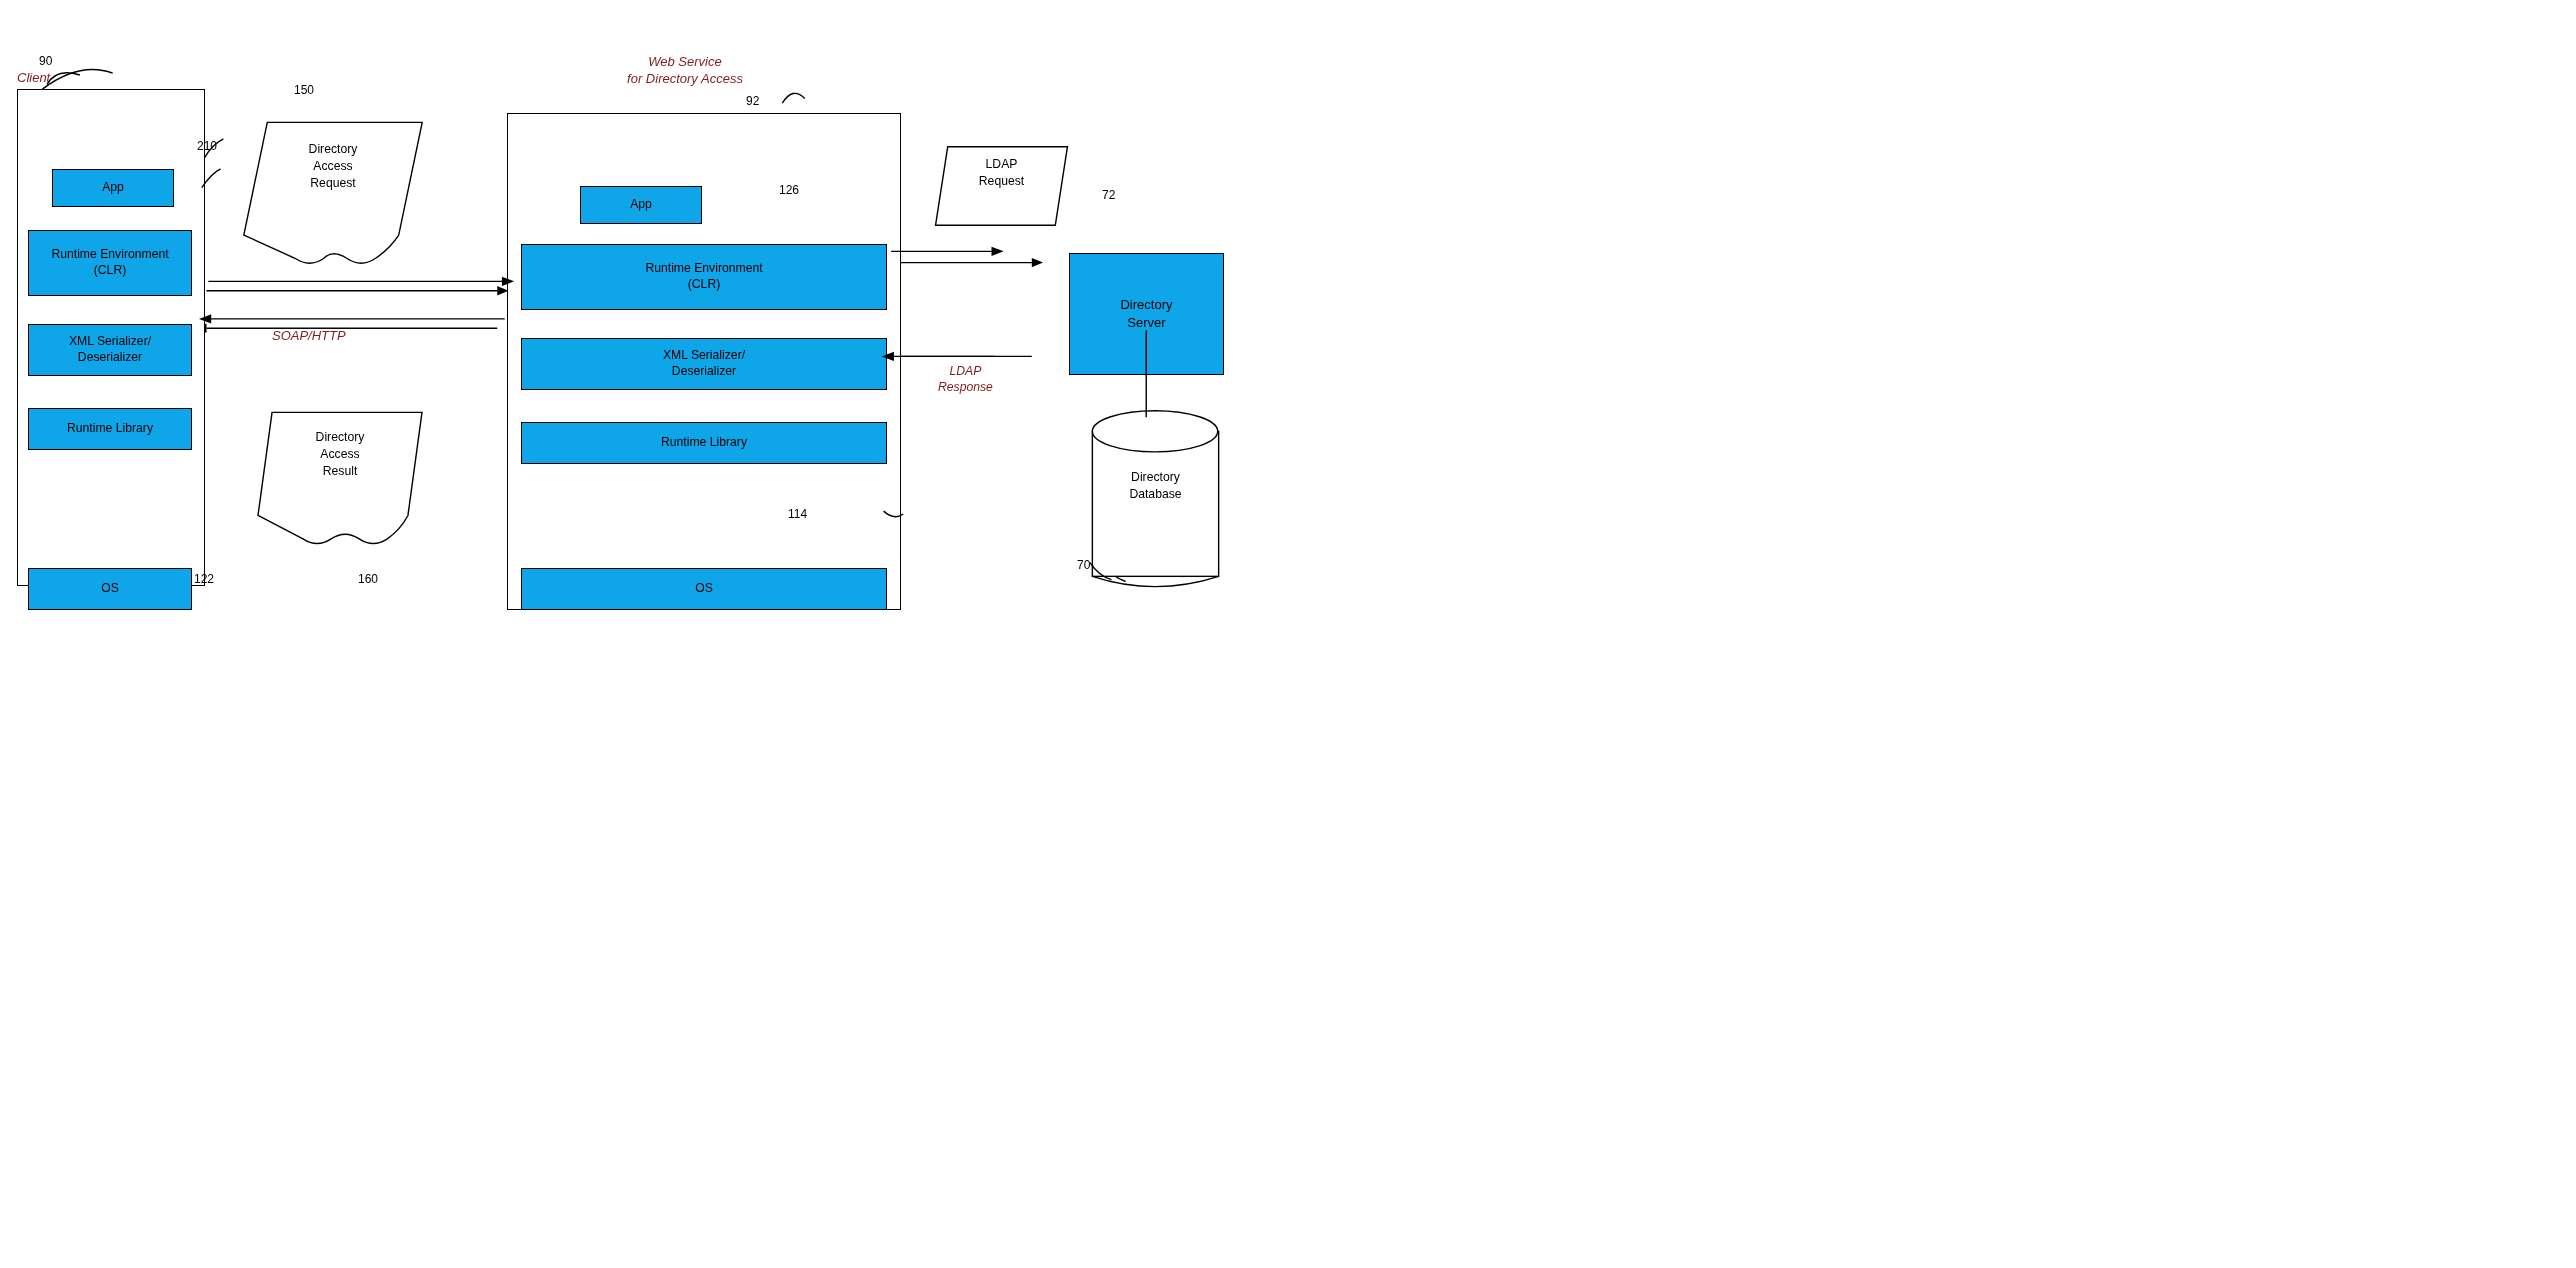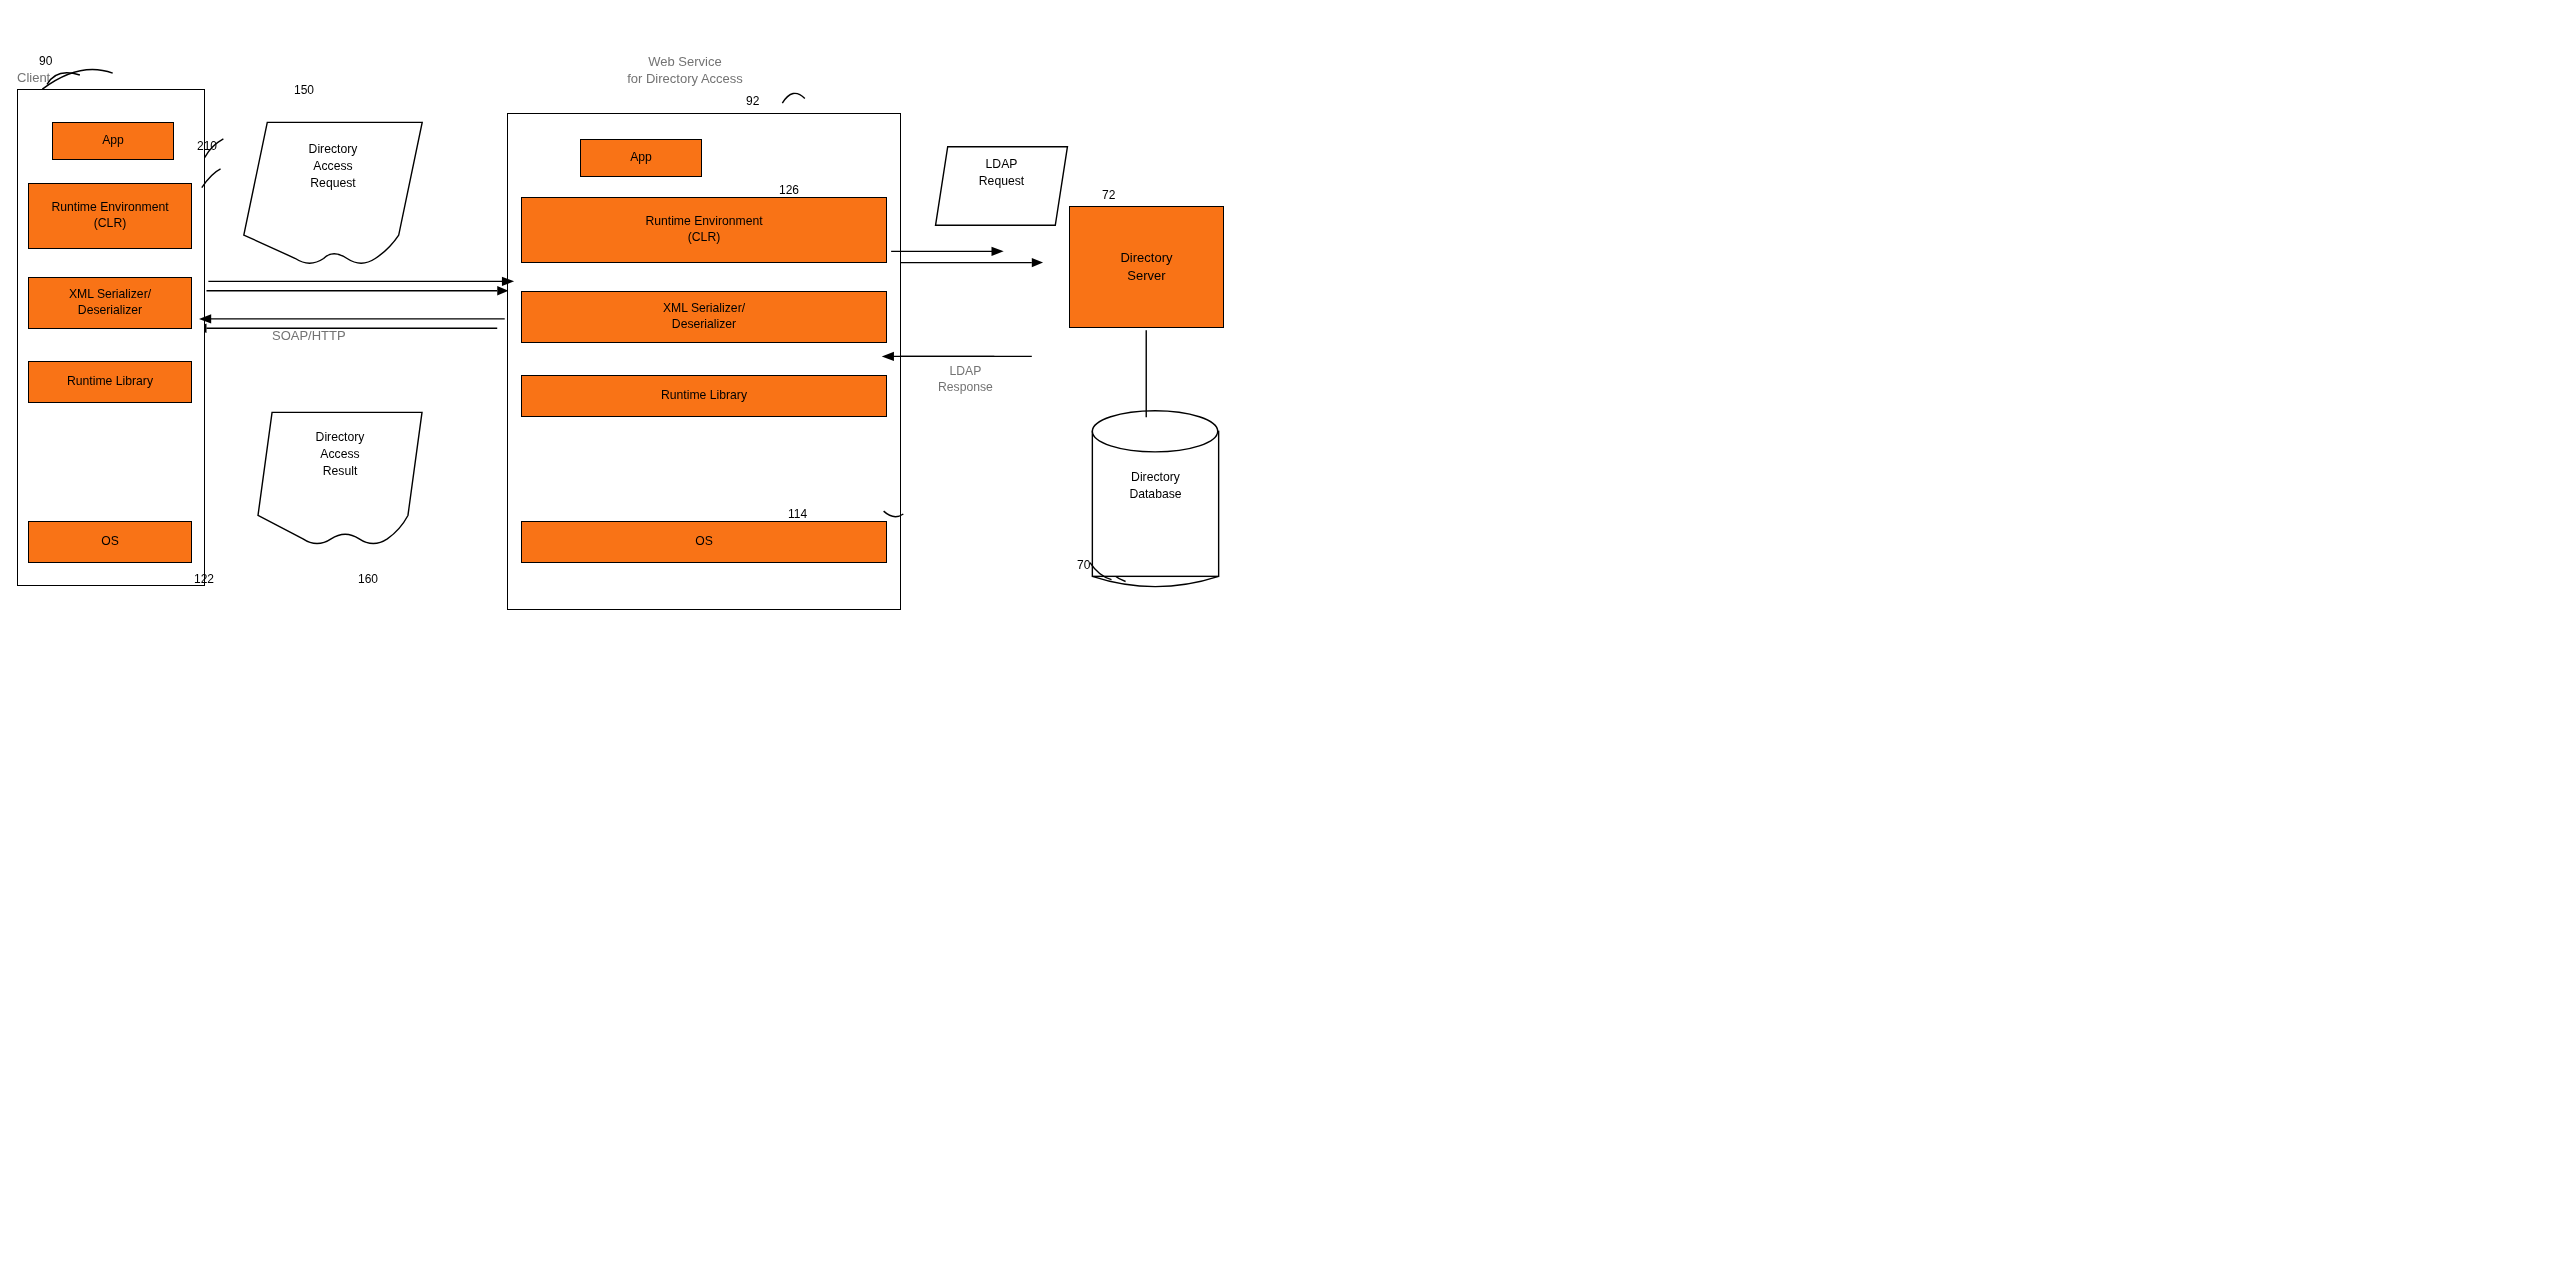--- a/index.html
+++ b/index.html
@@ -20,35 +20,37 @@
     .ref-label {
       position: absolute;
       font-size: 12px;
       font-weight: normal;
       color: #000;
     }
     
     .text-label {
       position: absolute;
       font-size: 12.2px;
-      color: #737373;
+      color: #7f1d1d;
       text-align: center;
       line-height: 1.3;
+      font-style: italic;
     }
     
     .box {
       position: absolute;
       border: 1.4px solid #000;
-      background: #f97316;
+      background: #0ea5e9;
       display: flex;
       align-items: center;
       justify-content: center;
       text-align: center;
       font-size: 12.2px;
       line-height: 1.3;
+      margin-top: 47px;
     }
     
     .container-box {
       position: absolute;
       border: 1.9px solid #000;
       background: #fff;
     }
     
     .arrow-svg {
       position: absolute;

